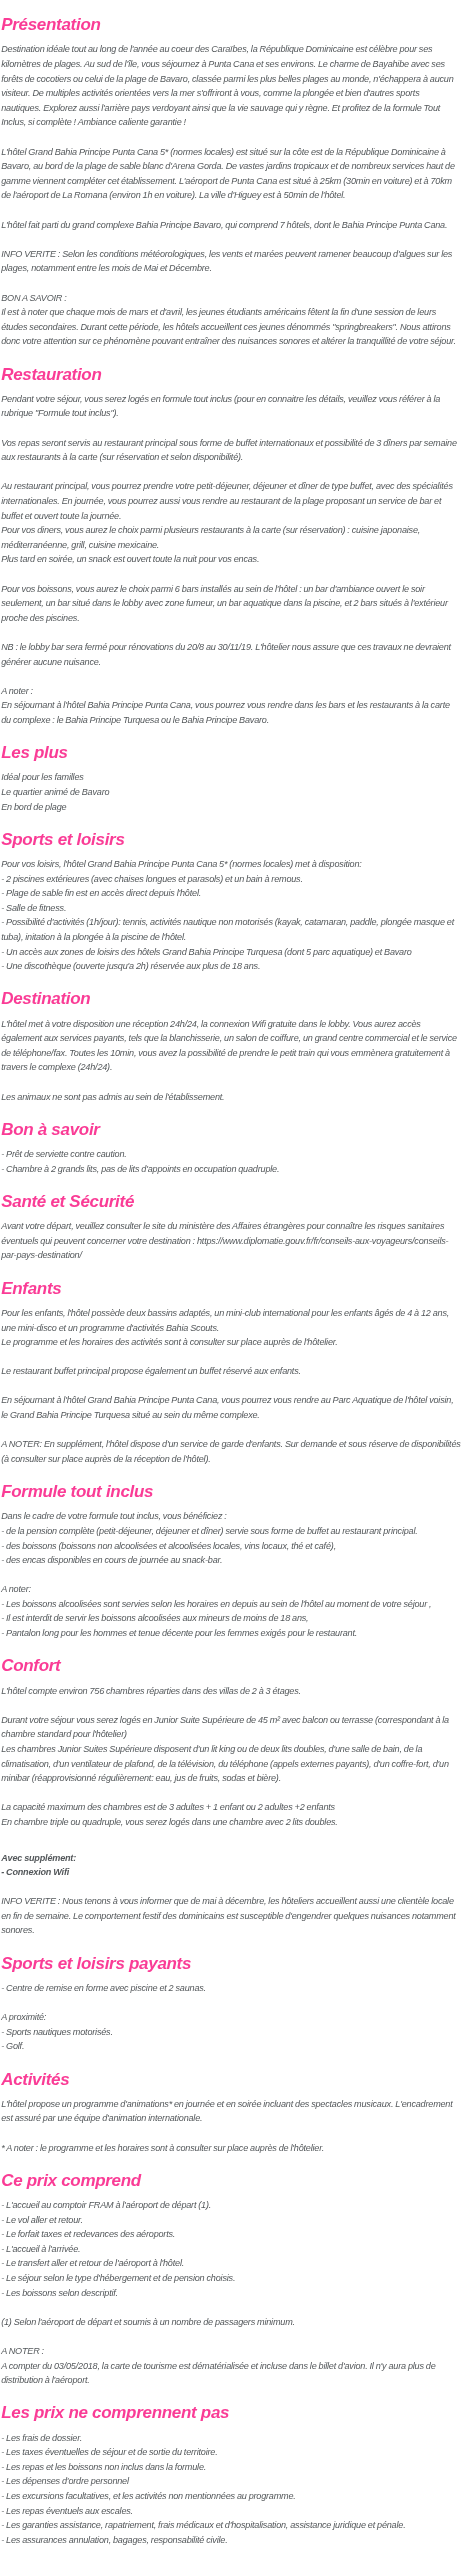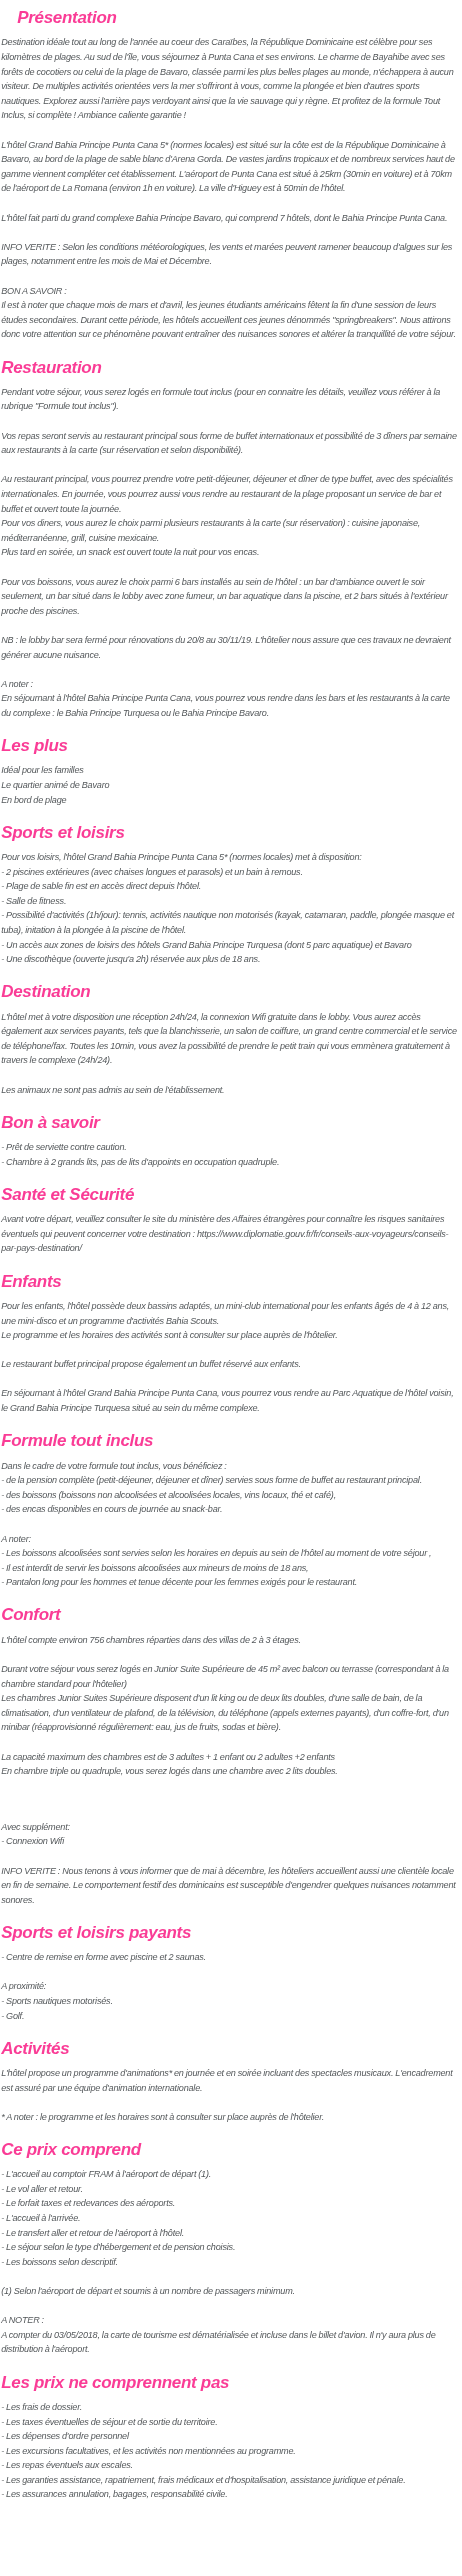--- a/index.html
+++ b/index.html
@@ -19,28 +19,28 @@
   .section-heading {
     color: #fa3c96;
     font-size: 17px;
     line-height: 21px;
     font-weight: bold;
     font-style: italic;
     letter-spacing: -0.3px;
     margin: 9.1px 0 7.3px 0;
   }
   .section:first-child .section-heading {
-    margin-top: 6px;
-    padding-left: 16px;
+    margin-top: 13px;
   }
   .block {
     margin: 0 0 14.6px 0;
   }
   .block.extra-gap {
-    margin-top: 41px;
+    margin-top: 21px;
+    font-weight: bold;
   }
   .line {
     font-size: 9.1px;
     line-height: 14.6px;
     letter-spacing: -0.2px;
     word-spacing: -0.3px;
   }
 </style>
 </head>
 <body>
@@ -136,26 +136,29 @@
       <div class="block">
         <div class="line">Pour les enfants, l'hôtel possède deux bassins adaptés, un mini-club international pour les enfants âgés de 4 à 12 ans, une mini-disco et un programme d'activités Bahia Scouts.</div>
         <div class="line">Le programme et les horaires des activités sont à consulter sur place auprès de l'hôtelier.</div>
       </div>
       <div class="block">
         <div class="line">Le restaurant buffet principal propose également un buffet réservé aux enfants.</div>
       </div>
       <div class="block">
         <div class="line">En séjournant à l'hôtel Grand Bahia Principe Punta Cana, vous pourrez vous rendre au Parc Aquatique de l'hôtel voisin, le Grand Bahia Principe Turquesa situé au sein du même complexe.</div>
       </div>
+      <div class="block">
+        <div class="line">A NOTER: En supplément, l'hôtel dispose d'un service de garde d'enfants. Sur demande et sous réserve de disponibilités (à consulter sur place auprès de la réception de l'hôtel).</div>
+      </div>
     </section>
     <section class="section">
       <h2 class="section-heading">Formule tout inclus</h2>
       <div class="block">
         <div class="line">Dans le cadre de votre formule tout inclus, vous bénéficiez :</div>
-        <div class="line">- de la pension complète (petit-déjeuner, déjeuner et dîner) servies sous forme de buffet au restaurant principal.</div>
+        <div class="line">- de la pension complète (petit-déjeuner, déjeuner et dîner) servie sous forme de buffet au restaurant principal.</div>
         <div class="line">- des boissons (boissons non alcoolisées et alcoolisées locales, vins locaux, thé et café),</div>
         <div class="line">- des encas disponibles en cours de journée au snack-bar.</div>
       </div>
       <div class="block">
         <div class="line">A noter:</div>
         <div class="line">- Les boissons alcoolisées sont servies selon les horaires en depuis au sein de l'hôtel au moment de votre séjour ,</div>
         <div class="line">- Il est interdit de servir les boissons alcoolisées aux mineurs de moins de 18 ans,</div>
         <div class="line">- Pantalon long pour les hommes et tenue décente pour les femmes exigés pour le restaurant.</div>
       </div>
     </section>
@@ -217,20 +220,21 @@
       <div class="block">
         <div class="line">A NOTER :</div>
         <div class="line">A compter du 03/05/2018, la carte de tourisme est dématérialisée et incluse dans le billet d'avion. Il n'y aura plus de distribution à l'aéroport.</div>
       </div>
     </section>
     <section class="section">
       <h2 class="section-heading">Les prix ne comprennent pas</h2>
       <div class="block">
         <div class="line">- Les frais de dossier.</div>
         <div class="line">- Les taxes éventuelles de séjour et de sortie du territoire.</div>
+        <div class="line">- Les repas et les boissons non inclus dans la formule.</div>
         <div class="line">- Les dépenses d'ordre personnel</div>
         <div class="line">- Les excursions facultatives, et les activités non mentionnées au programme.</div>
         <div class="line">- Les repas éventuels aux escales.</div>
         <div class="line">- Les garanties assistance, rapatriement, frais médicaux et d'hospitalisation, assistance juridique et pénale.</div>
         <div class="line">- Les assurances annulation, bagages, responsabilité civile.</div>
       </div>
     </section>
   </main>
 
 

